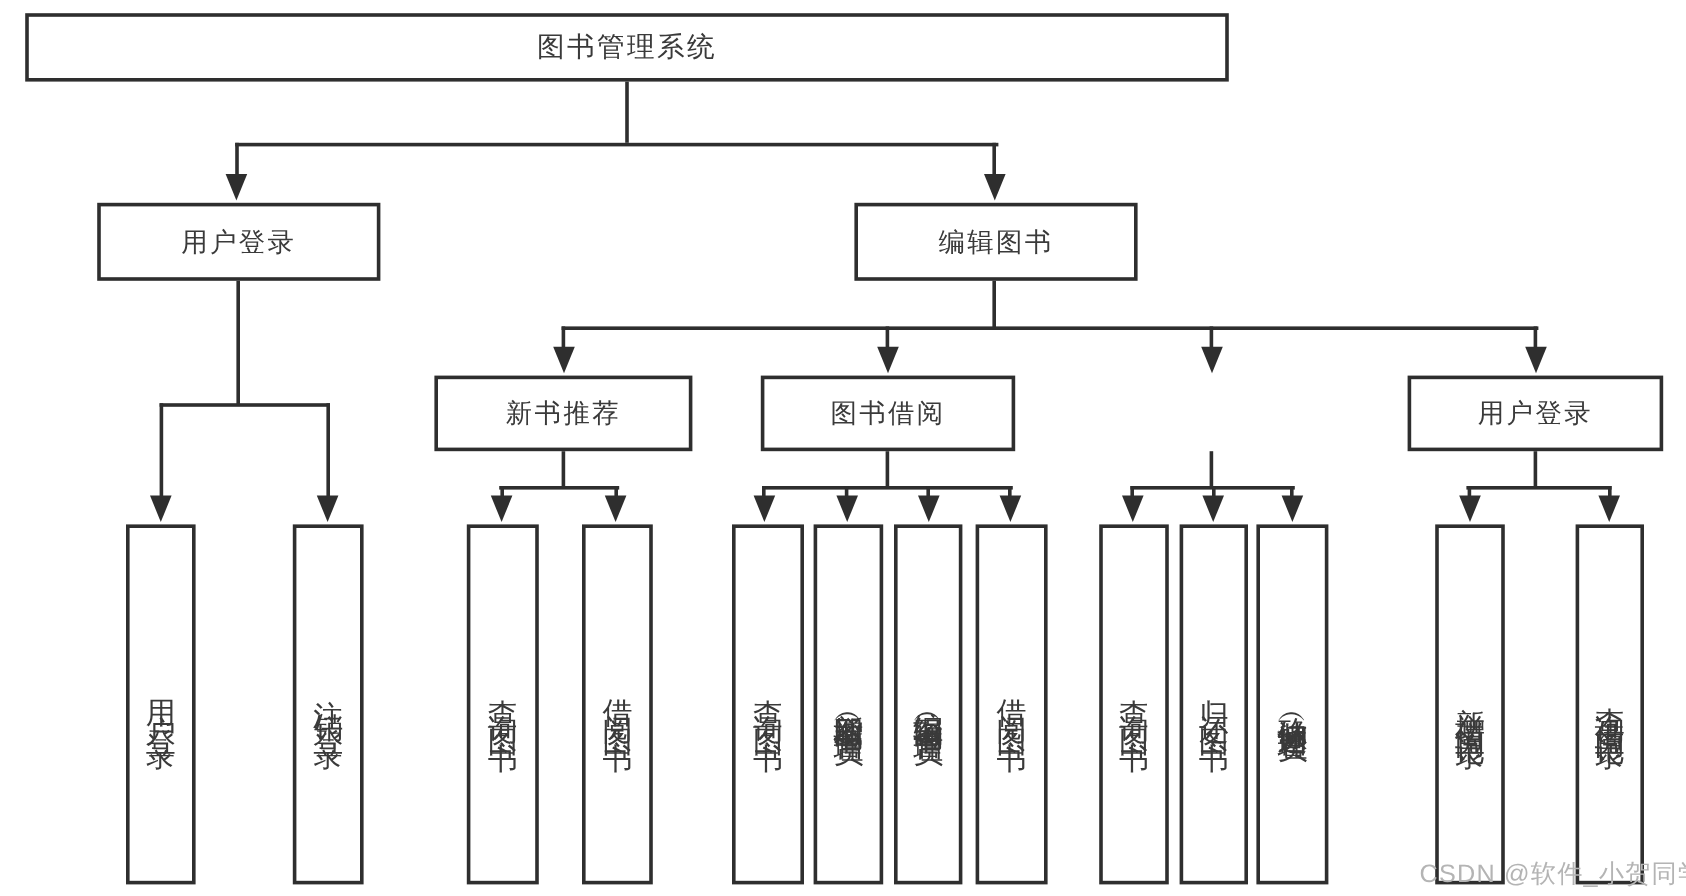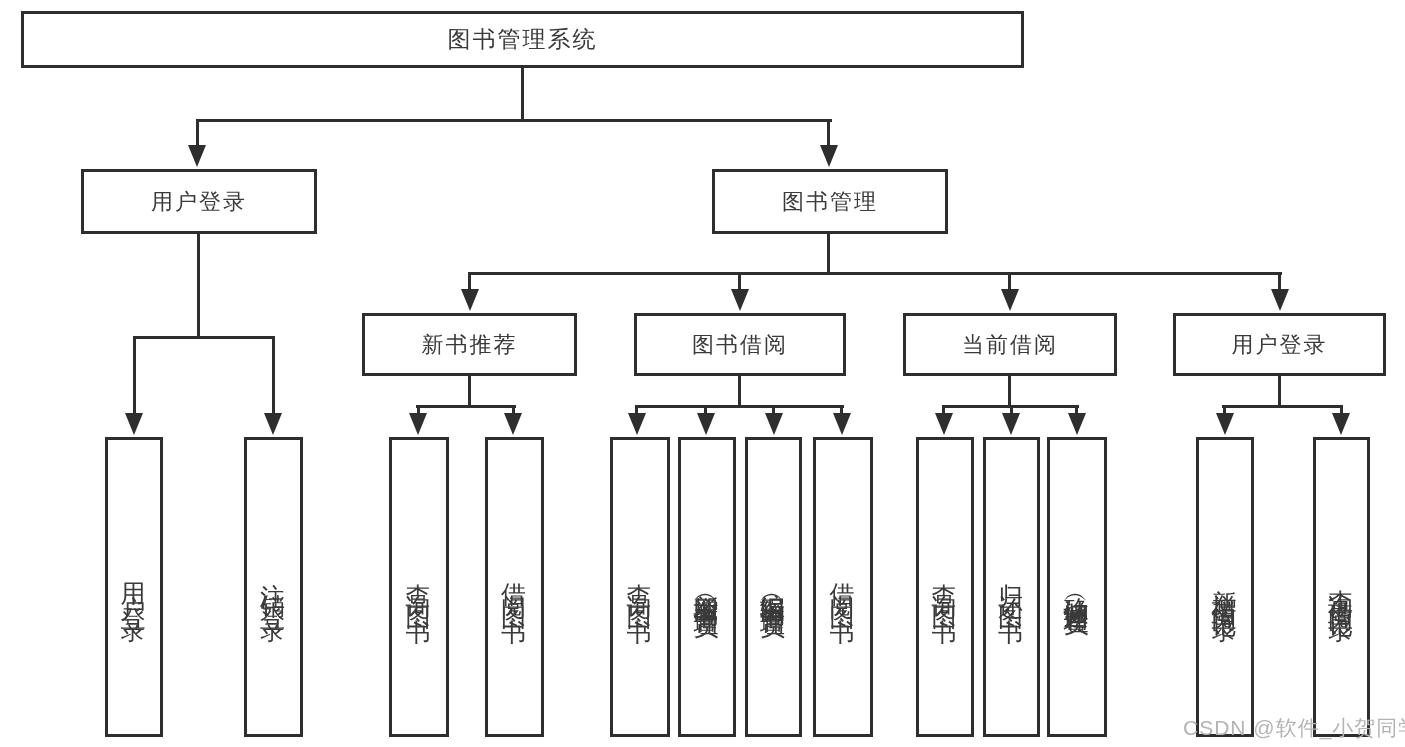--- a/index.html
+++ b/index.html
@@ -85,21 +85,21 @@
   <div class="hl" style="left:196px; top:119px; width:636px;"></div>
   <div class="vl" style="left:196px; top:119px; height:28px;"></div>
   <div class="arr" style="left:188px; top:145px;"></div>
   <div class="vl" style="left:827px; top:119px; height:28px;"></div>
   <div class="arr" style="left:820px; top:145px;"></div>
 
   <div class="box" style="left:81px; top:169px; width:236px; height:65px;">
     <span class="hlabel">用户登录</span>
   </div>
   <div class="box" style="left:712px; top:169px; width:236px; height:65px;">
-    <span class="hlabel">图书管理</span>
+    <span class="hlabel">编辑图书</span>
   </div>
 
   <div class="vl" style="left:197px; top:234px; height:103px;"></div>
   <div class="hl" style="left:133px; top:336px; width:142px;"></div>
   <div class="vl" style="left:133px; top:336px; height:78px;"></div>
   <div class="arr" style="left:125px; top:413px;"></div>
   <div class="vl" style="left:272px; top:336px; height:78px;"></div>
   <div class="arr" style="left:264px; top:413px;"></div>
 
   <div class="vl" style="left:827px; top:234px; height:39px;"></div>
@@ -112,23 +112,20 @@
   <div class="arr" style="left:1001px; top:289px;"></div>
   <div class="vl" style="left:1278px; top:272px; height:19px;"></div>
   <div class="arr" style="left:1271px; top:289px;"></div>
 
   <div class="box" style="left:362px; top:313px; width:215px; height:63px;">
     <span class="hlabel">新书推荐</span>
   </div>
   <div class="box" style="left:634px; top:313px; width:212px; height:63px;">
     <span class="hlabel">图书借阅</span>
   </div>
-  <div class="box" style="left:903px; top:313px; width:214px; height:63px;">
-    <span class="hlabel">当前借阅</span>
-  </div>
   <div class="box" style="left:1173px; top:313px; width:213px; height:63px;">
     <span class="hlabel">用户登录</span>
   </div>
 
   <div class="vl" style="left:468px; top:376px; height:30px;"></div>
   <div class="hl" style="left:416px; top:405px; width:100px;"></div>
   <div class="vl" style="left:417px; top:405px; height:10px;"></div>
   <div class="arr" style="left:409px; top:413px;"></div>
   <div class="vl" style="left:512px; top:405px; height:10px;"></div>
   <div class="arr" style="left:504px; top:413px;"></div>

